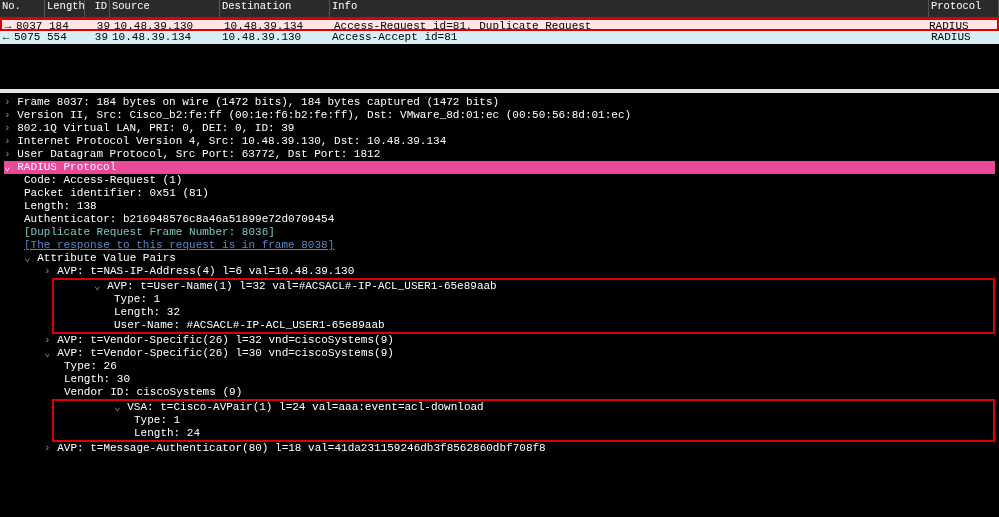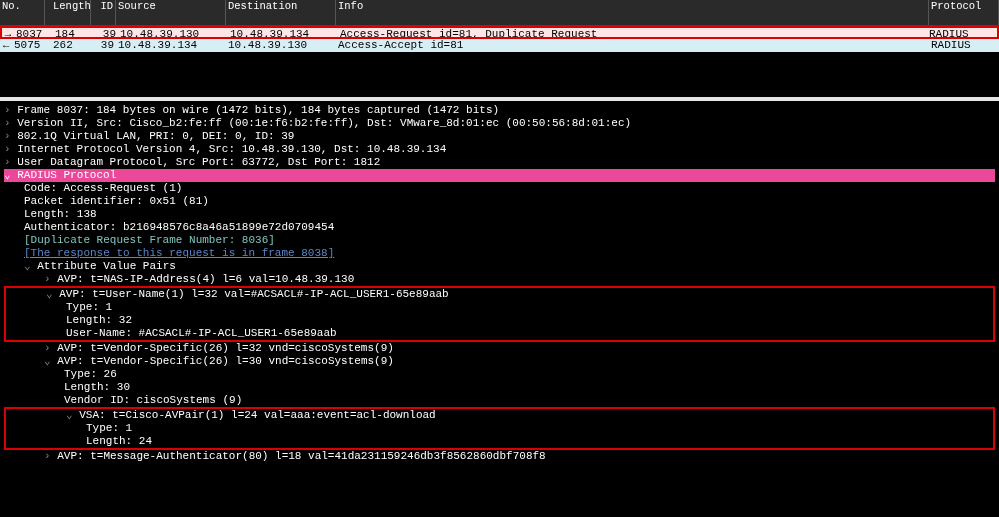--- a/index.html
+++ b/index.html
@@ -10,32 +10,32 @@
     font-size: 11px;
     line-height: 1.15;
     width: 999px;
     height: 517px;
     overflow: hidden;
   }
   .packet-list-header {
     display: flex;
     background: #2a2a2a;
     color: #fff;
-    height: 26px;
+    height: 18px;
     font-size: 10.5px;
     border-bottom: 1px solid #444;
   }
   .packet-list-header > div {
     padding: 0 2px;
     border-right: 1px solid #555;
     white-space: nowrap;
     overflow: hidden;
   }
   .col-no     { flex: 0 0 45px; text-align:left; padding-left:4px;}
-  .col-len    { flex: 0 0 40px; margin-left: 6px; }
+  .col-len    { flex: 0 0 40px; }
   .col-id     { flex: 0 0 25px; text-align:right;}
   .col-src    { flex: 0 0 110px; }
   .col-dst    { flex: 0 0 110px; }
   .col-info   { flex: 1 1 auto; }
   .col-proto  { flex: 0 0 70px; }
 
   .packet-row {
     display: flex;
     height: 13px;
     font-size: 11px;
@@ -71,20 +71,21 @@
   .tree-line .caret { color: #888; }
   .link-dup { color: #7ec7c0; }
   .link-resp { color: #5b86c7; text-decoration: underline; }
   .hl-protocol {
     background: #ec4899;
     color: #fff;
   }
   .hl-red-box {
     border: 2px solid #d00;
     display: block;
+    margin-left: 48px;
   }
   .indent1 { padding-left: 20px; }
   .indent2 { padding-left: 40px; }
   .indent3 { padding-left: 60px; }
   .indent4 { padding-left: 80px; }
 </style>
 </head>
 <body>
 
 <div class="packet-list-header">
@@ -104,21 +105,21 @@
   <div class="col-id">39</div>
   <div class="col-src">10.48.39.130</div>
   <div class="col-dst">10.48.39.134</div>
   <div class="col-info">Access-Request id=81, Duplicate Request</div>
   <div class="col-proto">RADIUS</div>
 </div>
 
 <div class="packet-row row-related">
   <div class="arrow-cell">←</div>
   <div class="col-no" style="flex:0 0 33px">5075</div>
-  <div class="col-len">262</div>
+  <div class="col-len">554</div>
   <div class="col-id">39</div>
   <div class="col-src">10.48.39.134</div>
   <div class="col-dst">10.48.39.130</div>
   <div class="col-info">Access-Accept id=81</div>
   <div class="col-proto">RADIUS</div>
 </div>
 
 <div class="packet-gap"></div>
 
 <div class="details-pane">

